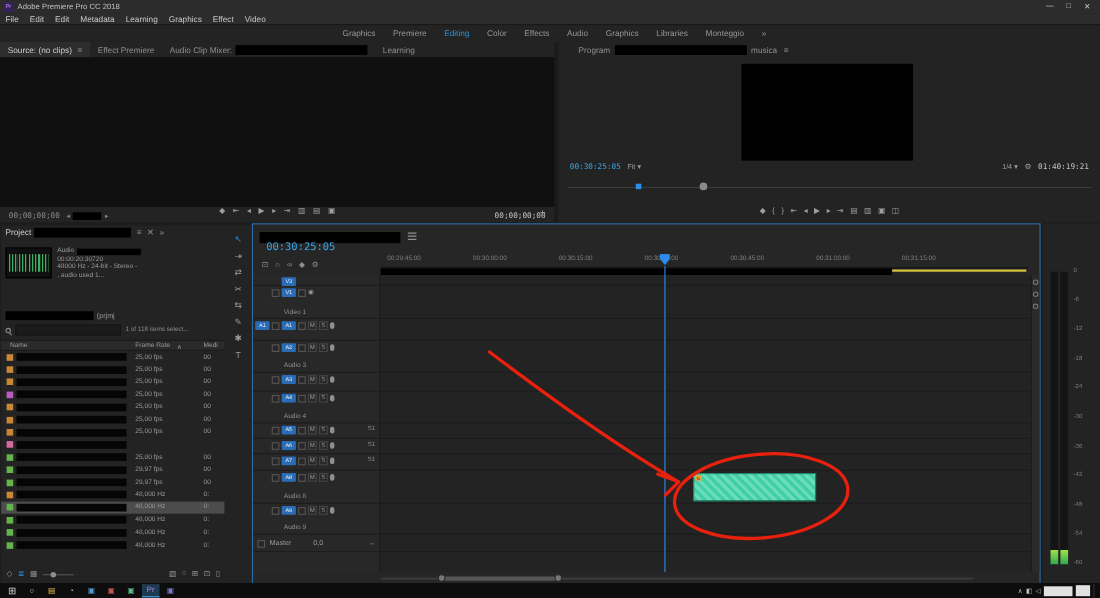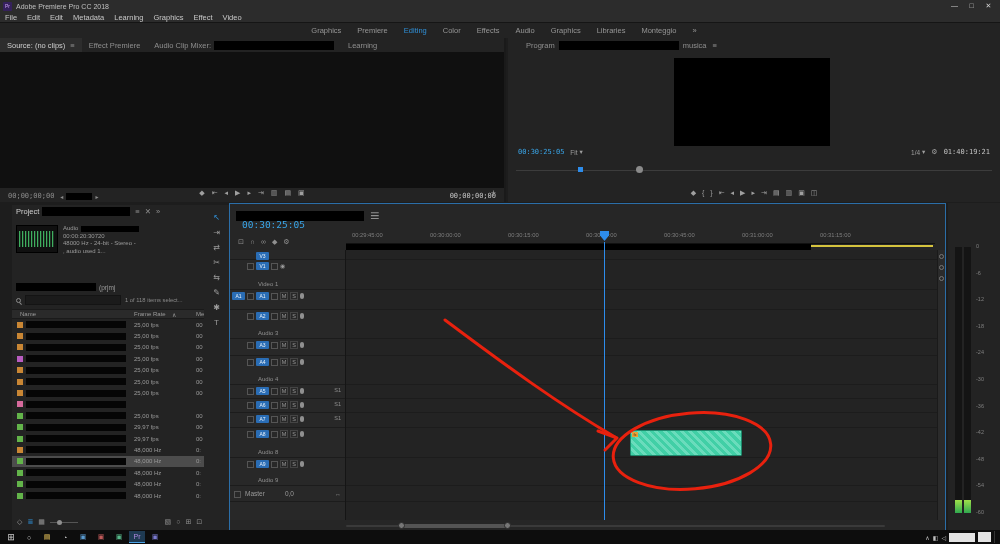--- a/index.html
+++ b/index.html
@@ -43,21 +43,21 @@
   .program-video{position:absolute;left:166px;top:20px;width:156px;height:88px;background:#000}
   .program-tcrow{position:absolute;left:0;top:110px;width:100%;display:flex;align-items:center;font-size:7px;padding:0 10px;gap:6px}
   .dropdown{display:flex;gap:2px;color:#9f9f9f;font-size:6.5px;align-items:center}
   .wrench{font-size:7px;color:#9f9f9f}
   .scrubrow{position:absolute;left:8px;right:8px;top:128px;height:8px}
   .scrub-line{position:absolute;left:0;right:0;top:4px;height:1px;background:#3c3c3c}
   .scrub-marker{position:absolute;left:62px;top:1px;width:5px;height:5px;background:#2d8ceb}
   .scrub-knob{position:absolute;left:120px;top:0;width:7px;height:7px;border-radius:50%;background:#8a8a8a}
   .program-transport{position:absolute;left:0;bottom:3px;width:100%;display:flex;justify-content:center;gap:6px;font-size:7px;color:#9f9f9f}
 
-  .project-panel{left:12px;top:205px;width:204px;height:325px}
+  .project-panel{left:1px;top:205px;width:204px;height:325px}
   .project-header{height:13px;display:flex;align-items:center;font-size:7.5px;gap:3px;padding:0 4px}
   .project-tab{color:#d0d0d0}
   .proj-redact{width:88px;height:9px}
   .preview{position:absolute;left:4px;top:20px;display:flex;gap:5px}
   .thumb{width:42px;height:28px;background:#101010;border:1px solid #000;position:relative}
   .wave{position:absolute;left:2px;right:2px;top:5px;bottom:5px;background:repeating-linear-gradient(90deg,#3fae5f 0 1px,rgba(63,174,95,.25) 1px 2px,transparent 2px 3px)}
   .preview-text{font-size:6px;line-height:7.5px;color:#9a9a9a}
   .preview-title-row{display:flex;gap:3px;align-items:center}
   .preview-redact{width:58px;height:6px}
   .name-row{position:absolute;left:4px;top:78px;display:flex;align-items:center;gap:3px;font-size:6.5px;color:#9a9a9a}

